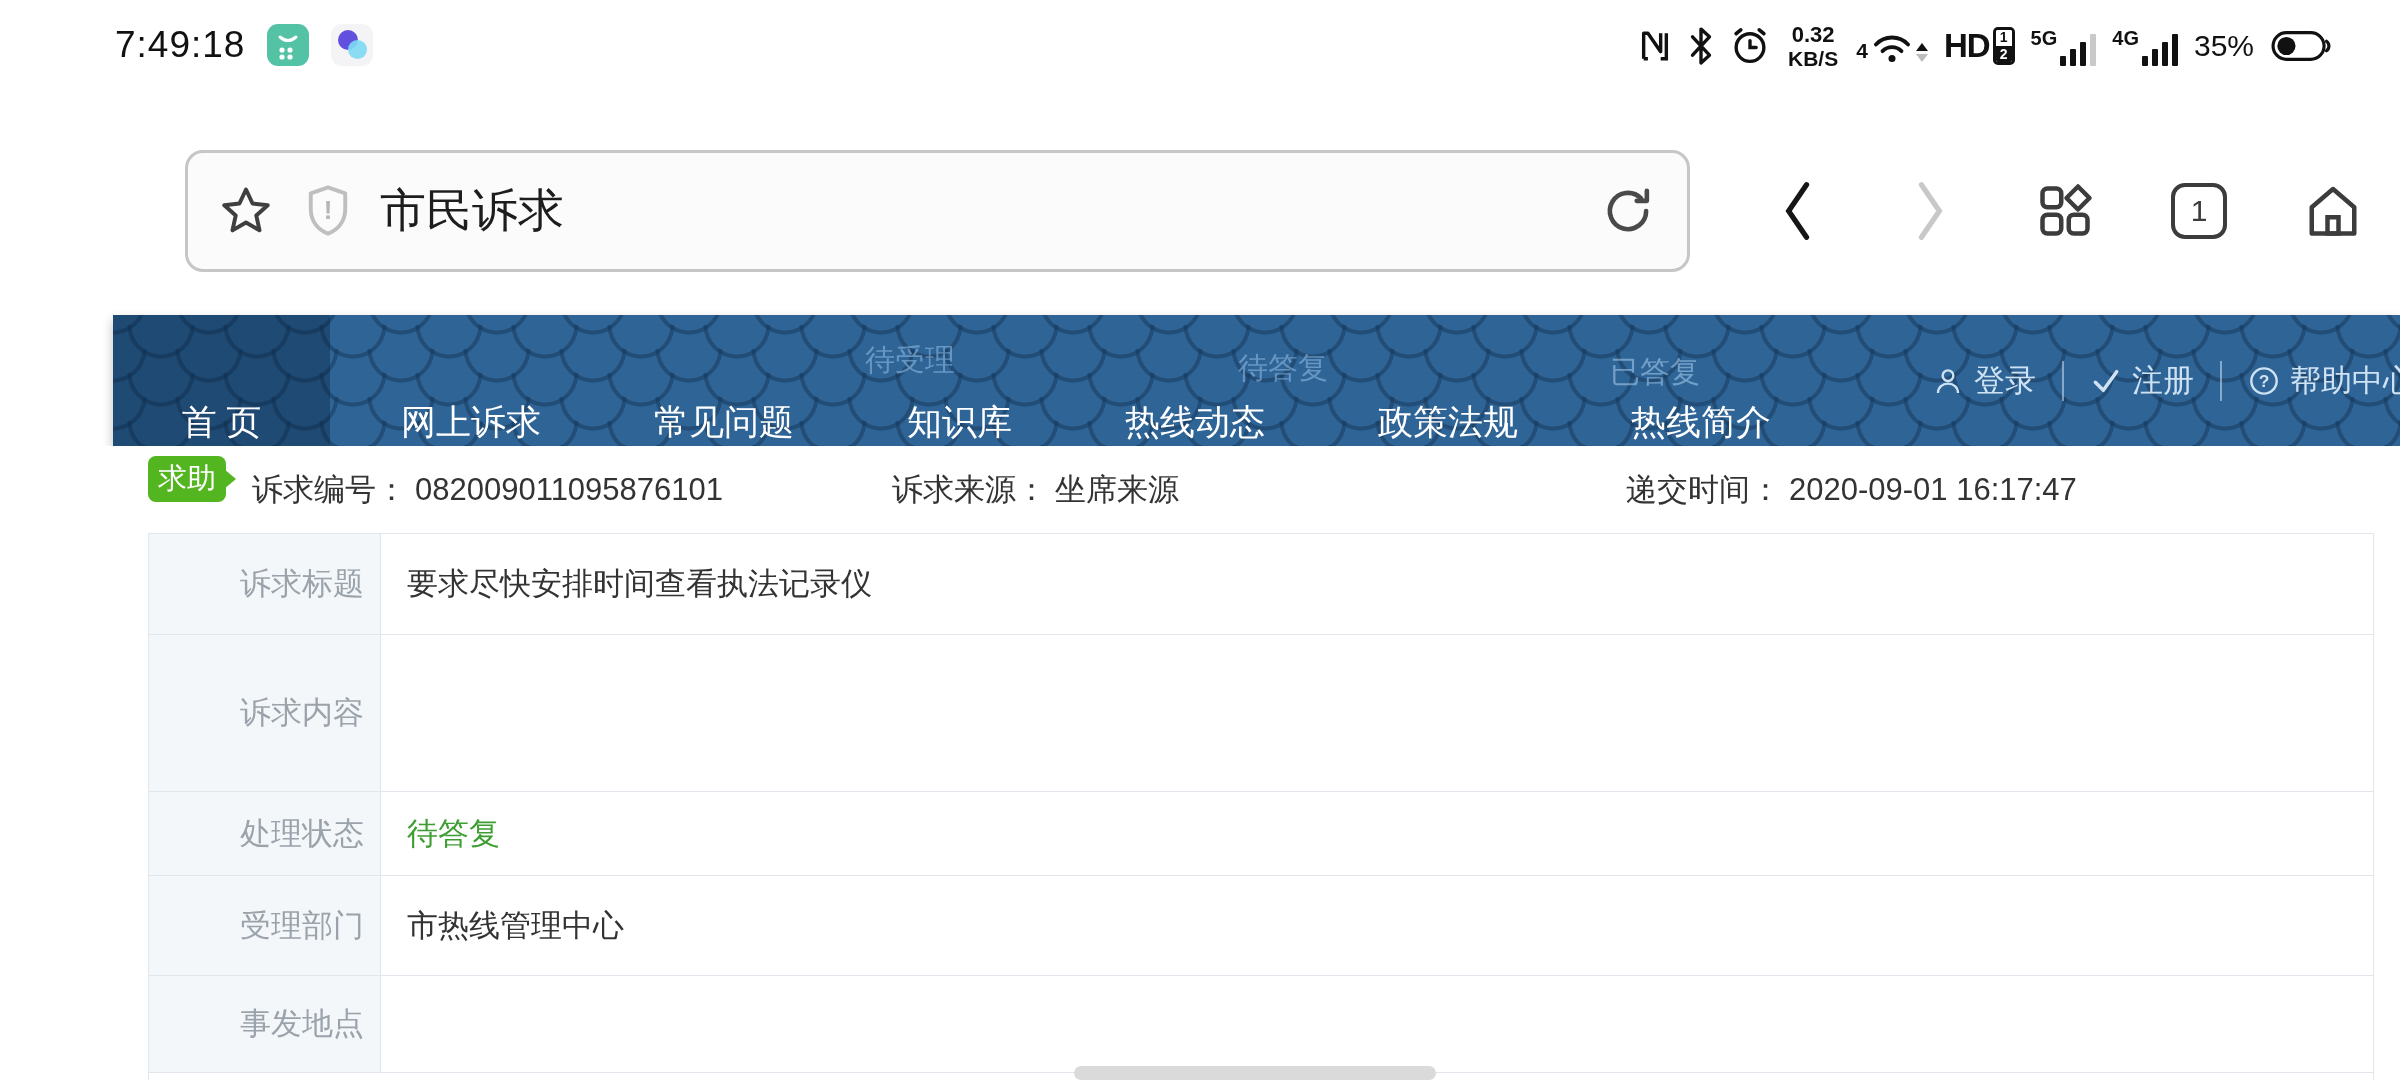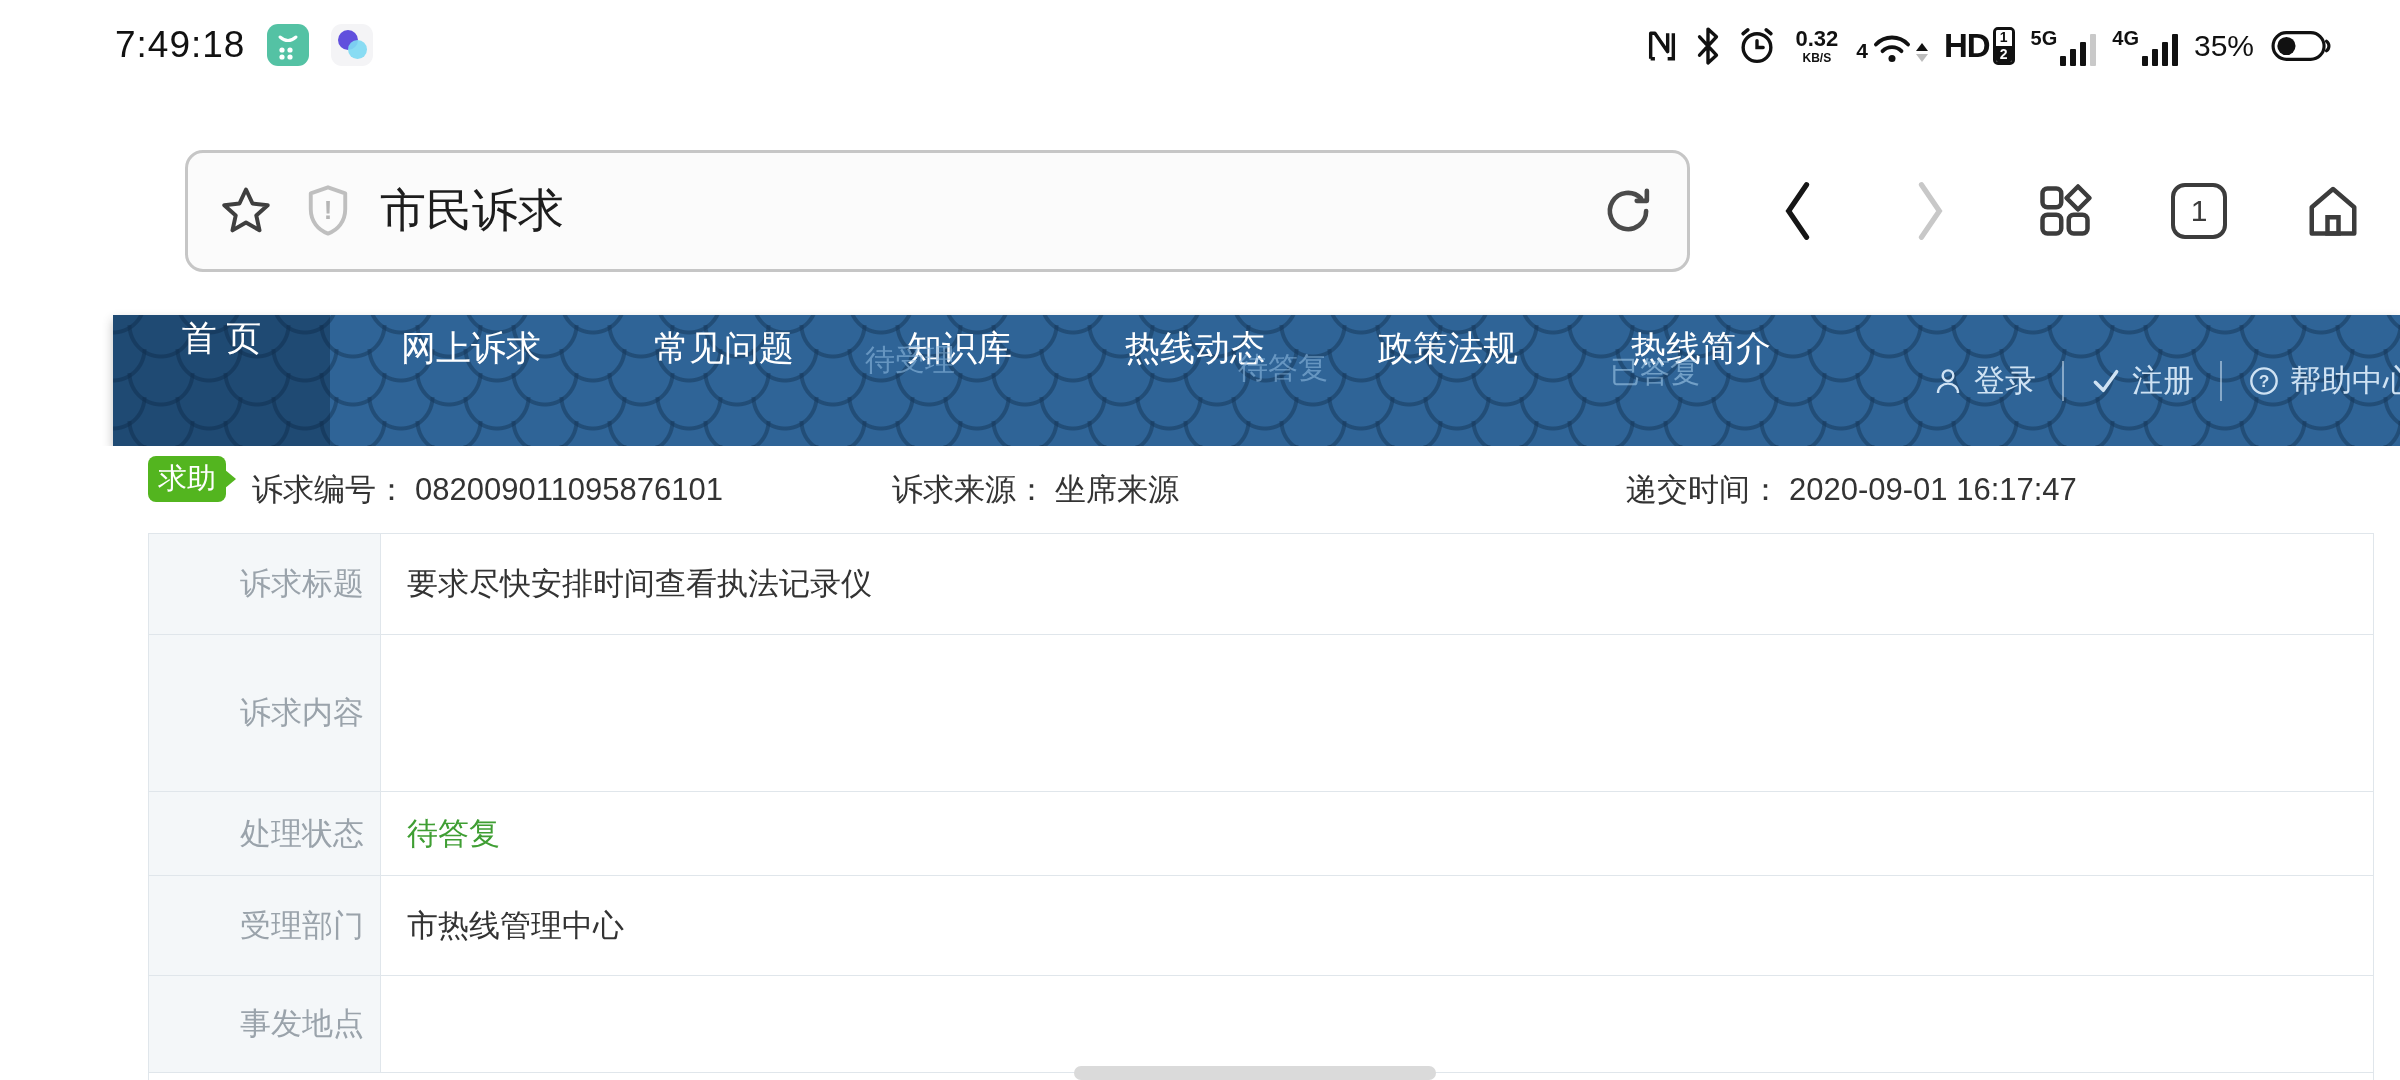--- a/index.html
+++ b/index.html
@@ -13,21 +13,21 @@
   .sb-time { font-size:37px; color:#111; letter-spacing:1px; }
   .notif-teal { width:42px; height:42px; border-radius:11px; background:#54c2a4; position:relative; }
   .notif-teal svg { position:absolute; left:0; top:0; }
   .notif-dual { width:42px; height:42px; border-radius:11px; background:#f4f4f6; position:relative; }
   .nd-c1 { position:absolute; left:7px; top:6px; width:20px; height:20px; border-radius:50%; background:#6150dd; }
   .nd-c2 { position:absolute; left:17px; top:16px; width:19px; height:19px; border-radius:50%; background:#7fd9f2; opacity:.92; }
   .sb-right { position:absolute; right:68px; top:20px; display:flex; align-items:center; gap:16px; height:52px; }
   .sb-ico { display:flex; align-items:center; }
   .speed { display:flex; flex-direction:column; align-items:center; line-height:1; margin:0 2px; }
   .speed b { font-size:22px; font-weight:bold; color:#111; }
-  .speed span { font-size:12px; font-weight:bold; color:#111; margin-top:2px; }
+  .speed span { font-size:21px; font-weight:bold; color:#111; margin-top:2px; }
   .wifi-wrap { display:flex; align-items:flex-end; gap:2px; }
   .wifi-num { font-size:21px; font-weight:bold; color:#111; margin-bottom:2px; }
   .updown { display:flex; flex-direction:column; gap:3px; margin-bottom:3px; }
   .tri-up { width:0; height:0; border-left:6px solid transparent; border-right:6px solid transparent; border-bottom:8px solid #111; }
   .tri-dn { width:0; height:0; border-left:6px solid transparent; border-right:6px solid transparent; border-top:8px solid #bdbdbd; }
   .hd-wrap { display:flex; align-items:center; gap:3px; }
   .hd-txt { font-size:33px; font-weight:bold; color:#111; letter-spacing:-1px; }
   .simbox { width:22px; height:38px; border:3px solid #111; border-radius:5px; overflow:hidden; display:flex; flex-direction:column; }
   .simbox .s1 { flex:1; background:#fff; color:#111; font-size:14px; font-weight:bold; text-align:center; line-height:15px; }
   .simbox .s2 { flex:1; background:#111; color:#fff; font-size:14px; font-weight:bold; text-align:center; line-height:16px; }
@@ -52,24 +52,24 @@
 
   
   .navbar { position:absolute; left:113px; top:315px; width:2287px; height:131px;
             background-color:#2f6497;
             background-image:
               radial-gradient(circle at 50% 0px, rgba(21,54,88,0) 29px, rgba(21,54,88,.50) 30px, rgba(21,54,88,.50) 33px, rgba(21,54,88,0) 34px),
               radial-gradient(circle at 50% 0px, rgba(21,54,88,0) 29px, rgba(21,54,88,.50) 30px, rgba(21,54,88,.50) 33px, rgba(21,54,88,0) 34px);
             background-size:96px 48px; background-position:0 10px,48px 34px;
             box-shadow:0 5px 10px rgba(40,40,40,.30); }
   .nav-items { display:flex; height:131px; align-items:stretch; }
-  .nav-item { display:flex; align-items:flex-start; justify-content:center;
+  .nav-item { display:flex; align-items:flex-end; justify-content:center;
               color:#fff; font-size:35px; white-space:nowrap; cursor:pointer; }
   .nav-item.active { width:217px; background:rgba(10,38,66,.42); }
-  .nav-item:not(.active) { padding:10px 42px; margin-left:29px;font-family:Liberation Mono, monospace; }
+  .nav-item:not(.active) { padding:0 42px; margin-left:29px;font-family:Liberation Mono, monospace; }
   .nav-login { position:absolute; right:-14px; top:0; height:131px; display:flex; align-items:center;
                gap:26px; color:#cfe2f3; font-size:31px; }
   .nav-login .grp { display:flex; align-items:center; gap:10px; cursor:pointer; }
   .nav-login .sep { width:2px; height:40px; background:rgba(207,226,243,.55); }
   .float-status { position:absolute; font-size:30px; color:rgba(137,181,220,.62); pointer-events:none; }
   .fs-0 { left:752px; top:25px; }
   .fs-1 { left:1125px; top:33px; }
   .fs-2 { left:1497px; top:37px; color:rgba(160,200,232,.60); }
 
   

